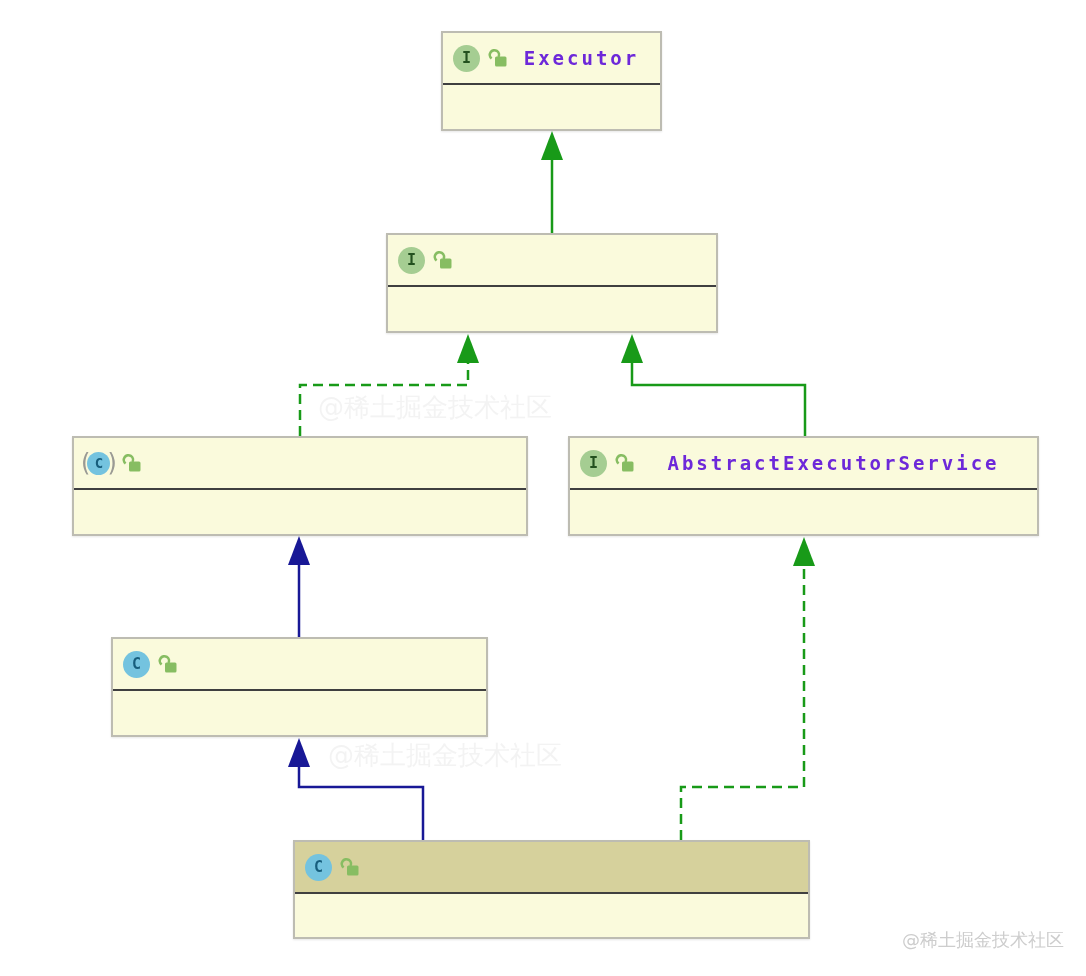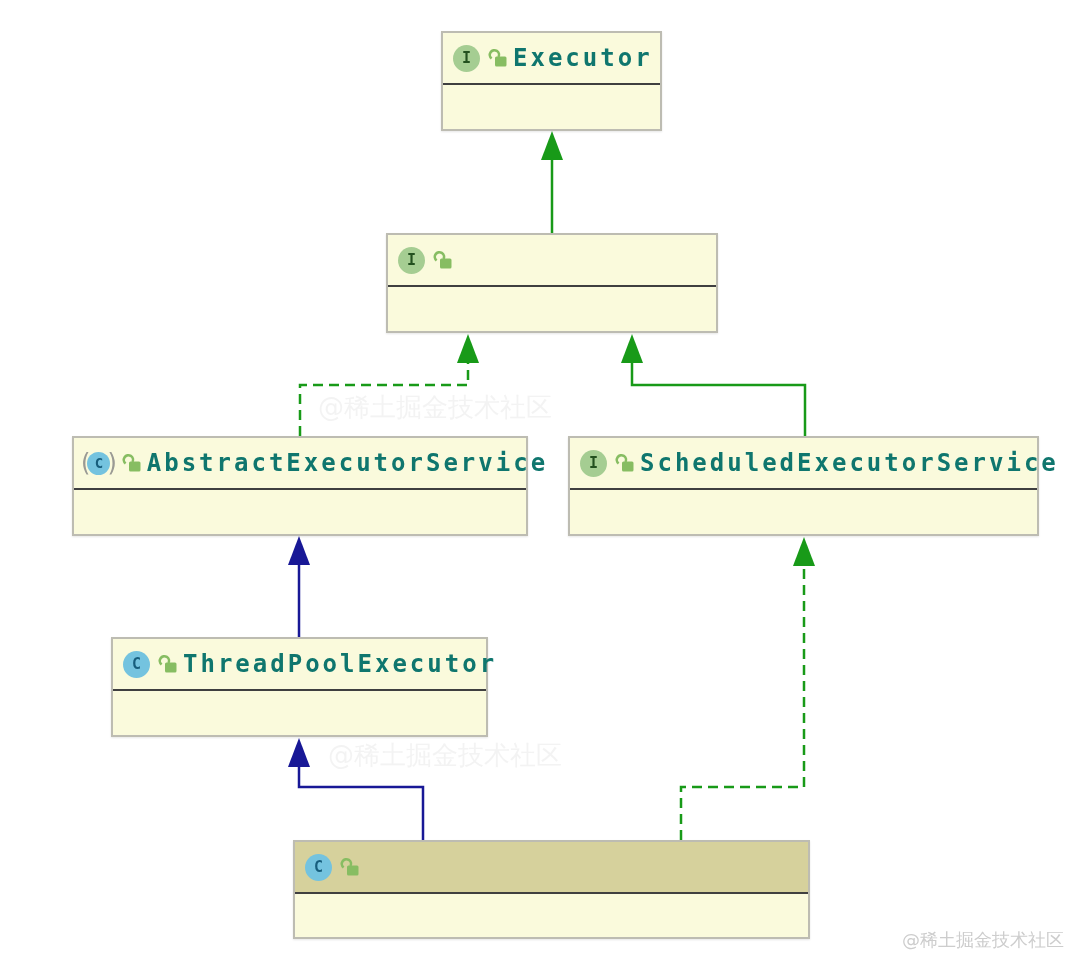--- a/index.html
+++ b/index.html
@@ -15,23 +15,23 @@
     box-shadow:0 1px 2px rgba(0,0,0,0.10);
     display:flex;flex-direction:column;
   }
   .node-header{
     height:52px;flex:0 0 52px;display:flex;align-items:center;
     padding:0 10px;border-bottom:2px solid #3F3F3F;box-sizing:border-box;
   }
   .node.selected .node-header{background:#D6D19C;}
   .node-body{flex:1;}
   .node-title{
-    flex:1;white-space:nowrap;
+    flex:1;text-align:center;white-space:nowrap;
     font-family:"DejaVu Sans Mono",monospace;font-weight:bold;
-    font-size:24px;letter-spacing:3px;color:#0f766e;
+    font-size:19px;letter-spacing:3px;color:#6d28d9;
   }
   .icon-circle{
     width:27px;height:27px;border-radius:50%;
     display:inline-flex;align-items:center;justify-content:center;
     font-family:"DejaVu Sans Mono",monospace;font-weight:bold;font-size:15px;
     flex:0 0 auto;
   }
   .iface .icon-circle{background:#A5CD92;color:#23501F;}
   .cls .icon-circle{background:#74C3DF;color:#175E7D;}
   .abstract-wrap{display:inline-flex;align-items:center;flex:0 0 auto;}
@@ -105,49 +105,47 @@
         <span class="paren">(</span>
         <span class="icon-circle">C</span>
         <span class="paren">)</span>
       </span>
       <span class="lock">
         <svg width="21" height="20" viewBox="0 0 21 20">
           <path d="M10.5 9 A4.6 4.6 0 1 0 3.6 10.5" fill="none" stroke="#87BD62" stroke-width="2.6"></path>
           <rect x="7" y="8.5" width="11.5" height="10" rx="1.5" fill="#87BD62"></rect>
         </svg>
       </span>
-      <span class="node-title">AbstractExecutorService</span>
     </div>
     <div class="node-body"></div>
   </div>
 
   <div class="node iface" id="n-scheduled-executor-service">
     <div class="node-header">
       <span class="icon-circle">I</span>
       <span class="lock">
         <svg width="21" height="20" viewBox="0 0 21 20">
           <path d="M10.5 9 A4.6 4.6 0 1 0 3.6 10.5" fill="none" stroke="#87BD62" stroke-width="2.6"></path>
           <rect x="7" y="8.5" width="11.5" height="10" rx="1.5" fill="#87BD62"></rect>
         </svg>
       </span>
-      <span class="node-title">ScheduledExecutorService</span>
+      <span class="node-title">AbstractExecutorService</span>
     </div>
     <div class="node-body"></div>
   </div>
 
   <div class="node cls" id="n-thread-pool-executor">
     <div class="node-header">
       <span class="icon-circle">C</span>
       <span class="lock">
         <svg width="21" height="20" viewBox="0 0 21 20">
           <path d="M10.5 9 A4.6 4.6 0 1 0 3.6 10.5" fill="none" stroke="#87BD62" stroke-width="2.6"></path>
           <rect x="7" y="8.5" width="11.5" height="10" rx="1.5" fill="#87BD62"></rect>
         </svg>
       </span>
-      <span class="node-title">ThreadPoolExecutor</span>
     </div>
     <div class="node-body"></div>
   </div>
 
   <div class="node cls selected" id="n-scheduled-thread-pool-executor">
     <div class="node-header">
       <span class="icon-circle">C</span>
       <span class="lock">
         <svg width="21" height="20" viewBox="0 0 21 20">
           <path d="M10.5 9 A4.6 4.6 0 1 0 3.6 10.5" fill="none" stroke="#87BD62" stroke-width="2.6"></path>

